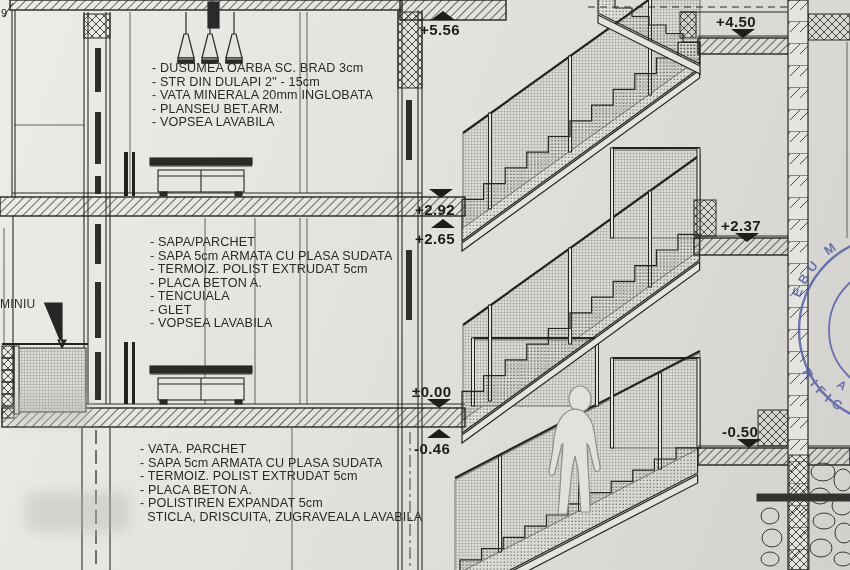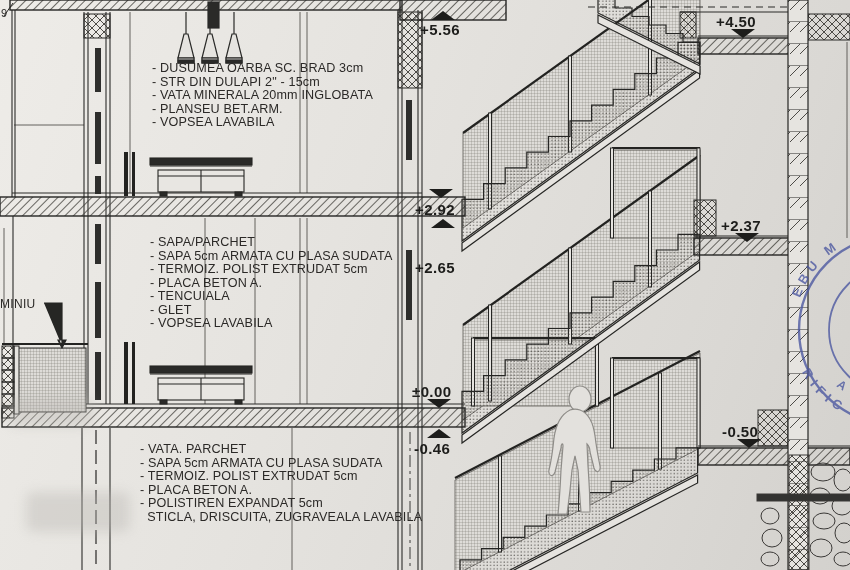--- a/index.html
+++ b/index.html
@@ -321,21 +321,21 @@
 <div>
   <span class="lvl" style="left:716px;top:13px;">+4.50</span>
   <div class="td" style="left:731px;top:29px;"></div>
 </div>
 <div>
   <span class="lvl" style="left:415px;top:173px;margin-top:28px;">+2.92</span>
   <div class="td" style="left:429px;top:189px;"></div>
 </div>
 <div>
   <div class="tu" style="left:431px;top:219px;"></div>
-  <span class="lvl" style="left:415px;top:230px;margin-top:29px;">+2.65</span>
+  <span class="lvl" style="left:415px;top:230px;">+2.65</span>
 </div>
 <div>
   <span class="lvl" style="left:721px;top:217px;">+2.37</span>
   <div class="td" style="left:735px;top:233px;"></div>
 </div>
 <div>
   <span class="lvl" style="left:412px;top:383px;">±0.00</span>
   <div class="td" style="left:427px;top:399px;"></div>
 </div>
 <div>

